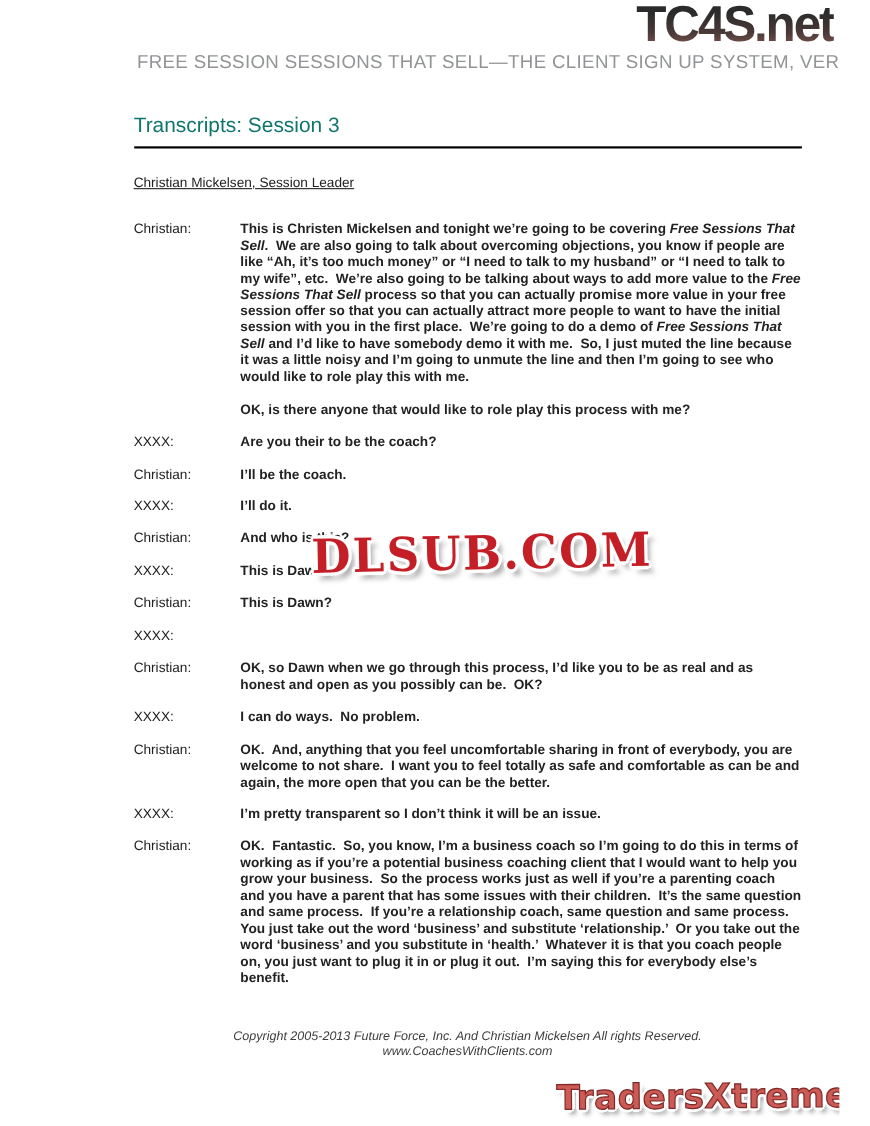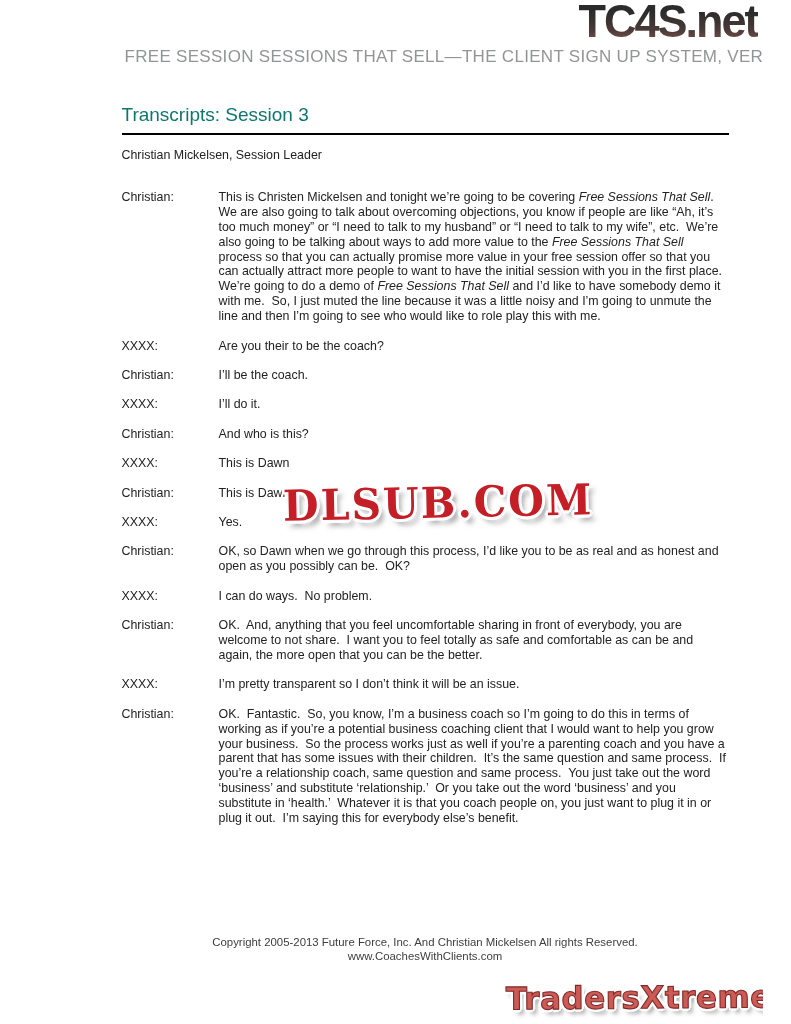--- a/index.html
+++ b/index.html
@@ -33,48 +33,48 @@
 
   
   .content {
     position:absolute; left:93px; top:104px; width:607px;
     font-size:12.4px; line-height:14.9px;
   }
   .page-title {
     font-size:19px; line-height:22px; color:#0f766e;
     padding-bottom:7px; border-bottom:2px solid #000;
   }
-  .session-leader { margin-top:13px; }
+  .session-leader { margin-top:24px;text-decoration:underline; }
 
   .dialogue { margin-top:27px; }
   .entry { display:flex; margin-bottom:14.5px; }
   .entry:last-child { margin-bottom:0; }
   .speaker { flex:0 0 97px; width:97px; }
-  .text { flex:1; }
+  .text { flex:1;font-weight:bold; }
   .text p { margin:0 0 14.9px 0; white-space:pre-wrap; }
   .text p:last-child { margin-bottom:0; }
   .italic { font-style:italic; }
 
   
   .watermark-center {
     position:absolute; left:254px; top:480px;
     font-family:"DejaVu Serif", serif; font-weight:bold;
     font-size:41px; line-height:46px; letter-spacing:2px;
     color:#c41f26;
     transform:rotate(-1.2deg) scaleY(1.04);
     text-shadow:
       -2px -2px 0 #fff, 2px -2px 0 #fff, -2px 2px 0 #fff, 2px 2px 0 #fff,
       -3px 0 0 #fff, 3px 0 0 #fff, 0 -3px 0 #fff, 0 3px 0 #fff,
       5px 6px 5px rgba(110,110,110,0.55);
   }
 
   
   .footer {
     position:absolute; left:93px; top:936px; width:607px;
-    text-align:center; font-size:11.4px; line-height:13.5px; color:#3d3d3d;
+    text-align:center; font-size:11.4px; line-height:13.5px; color:#3d3d3d;font-style:italic;
   }
 
   
   .logo-bottom {
     position:absolute; left:477px; top:979px;
     font-family:"DejaVu Sans", sans-serif;
     font-size:31px; font-weight:bold; letter-spacing:0.5px;
     color:#cc5a55;
     -webkit-text-stroke:1.1px #7e2a28;
     transform:rotate(-0.5deg);
@@ -96,20 +96,21 @@
   <div class="content">
     <div class="page-title">Transcripts: Session 3</div>
 
     <div class="session-leader">Christian Mickelsen, Session Leader</div>
 
     <div class="dialogue">
         <div class="entry">
           <div class="speaker">Christian:</div>
           <div class="text">
             <p><span>This is Christen Mickelsen and tonight we’re going to be covering </span><span class="italic">Free Sessions That Sell</span><span>.  We are also going to talk about overcoming objections, you know if people are like “Ah, it’s too much money” or “I need to talk to my husband” or “I need to talk to my wife”, etc.  We’re also going to be talking about ways to add more value to the </span><span class="italic">Free Sessions That Sell</span><span> process so that you can actually promise more value in your free session offer so that you can actually attract more people to want to have the initial session with you in the first place.  We’re going to do a demo of </span><span class="italic">Free Sessions That Sell</span><span> and I’d like to have somebody demo it with me.  So, I just muted the line because it was a little noisy and I’m going to unmute the line and then I’m going to see who would like to role play this with me.</span></p>
+            <p><span>OK, is there anyone that would like to role play this process with me?</span></p>
           </div>
         </div>
         <div class="entry">
           <div class="speaker">XXXX:</div>
           <div class="text">
             <p><span>Are you their to be the coach?</span></p>
           </div>
         </div>
         <div class="entry">
           <div class="speaker">Christian:</div>
@@ -136,23 +137,20 @@
           </div>
         </div>
         <div class="entry">
           <div class="speaker">Christian:</div>
           <div class="text">
             <p><span>This is Dawn?</span></p>
           </div>
         </div>
         <div class="entry">
           <div class="speaker">XXXX:</div>
-          <div class="text">
-            <p><span>Yes.</span></p>
-          </div>
         </div>
         <div class="entry">
           <div class="speaker">Christian:</div>
           <div class="text">
             <p><span>OK, so Dawn when we go through this process, I’d like you to be as real and as honest and open as you possibly can be.  OK?</span></p>
           </div>
         </div>
         <div class="entry">
           <div class="speaker">XXXX:</div>
           <div class="text">

